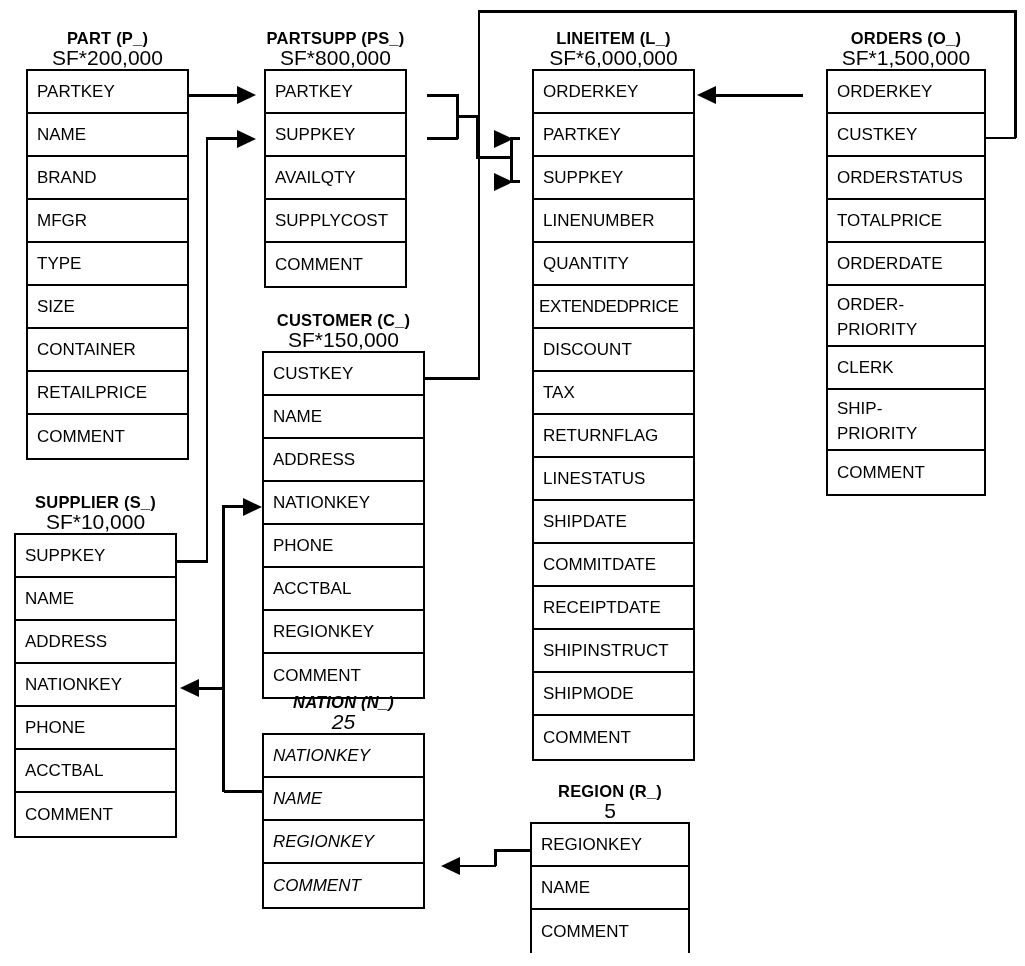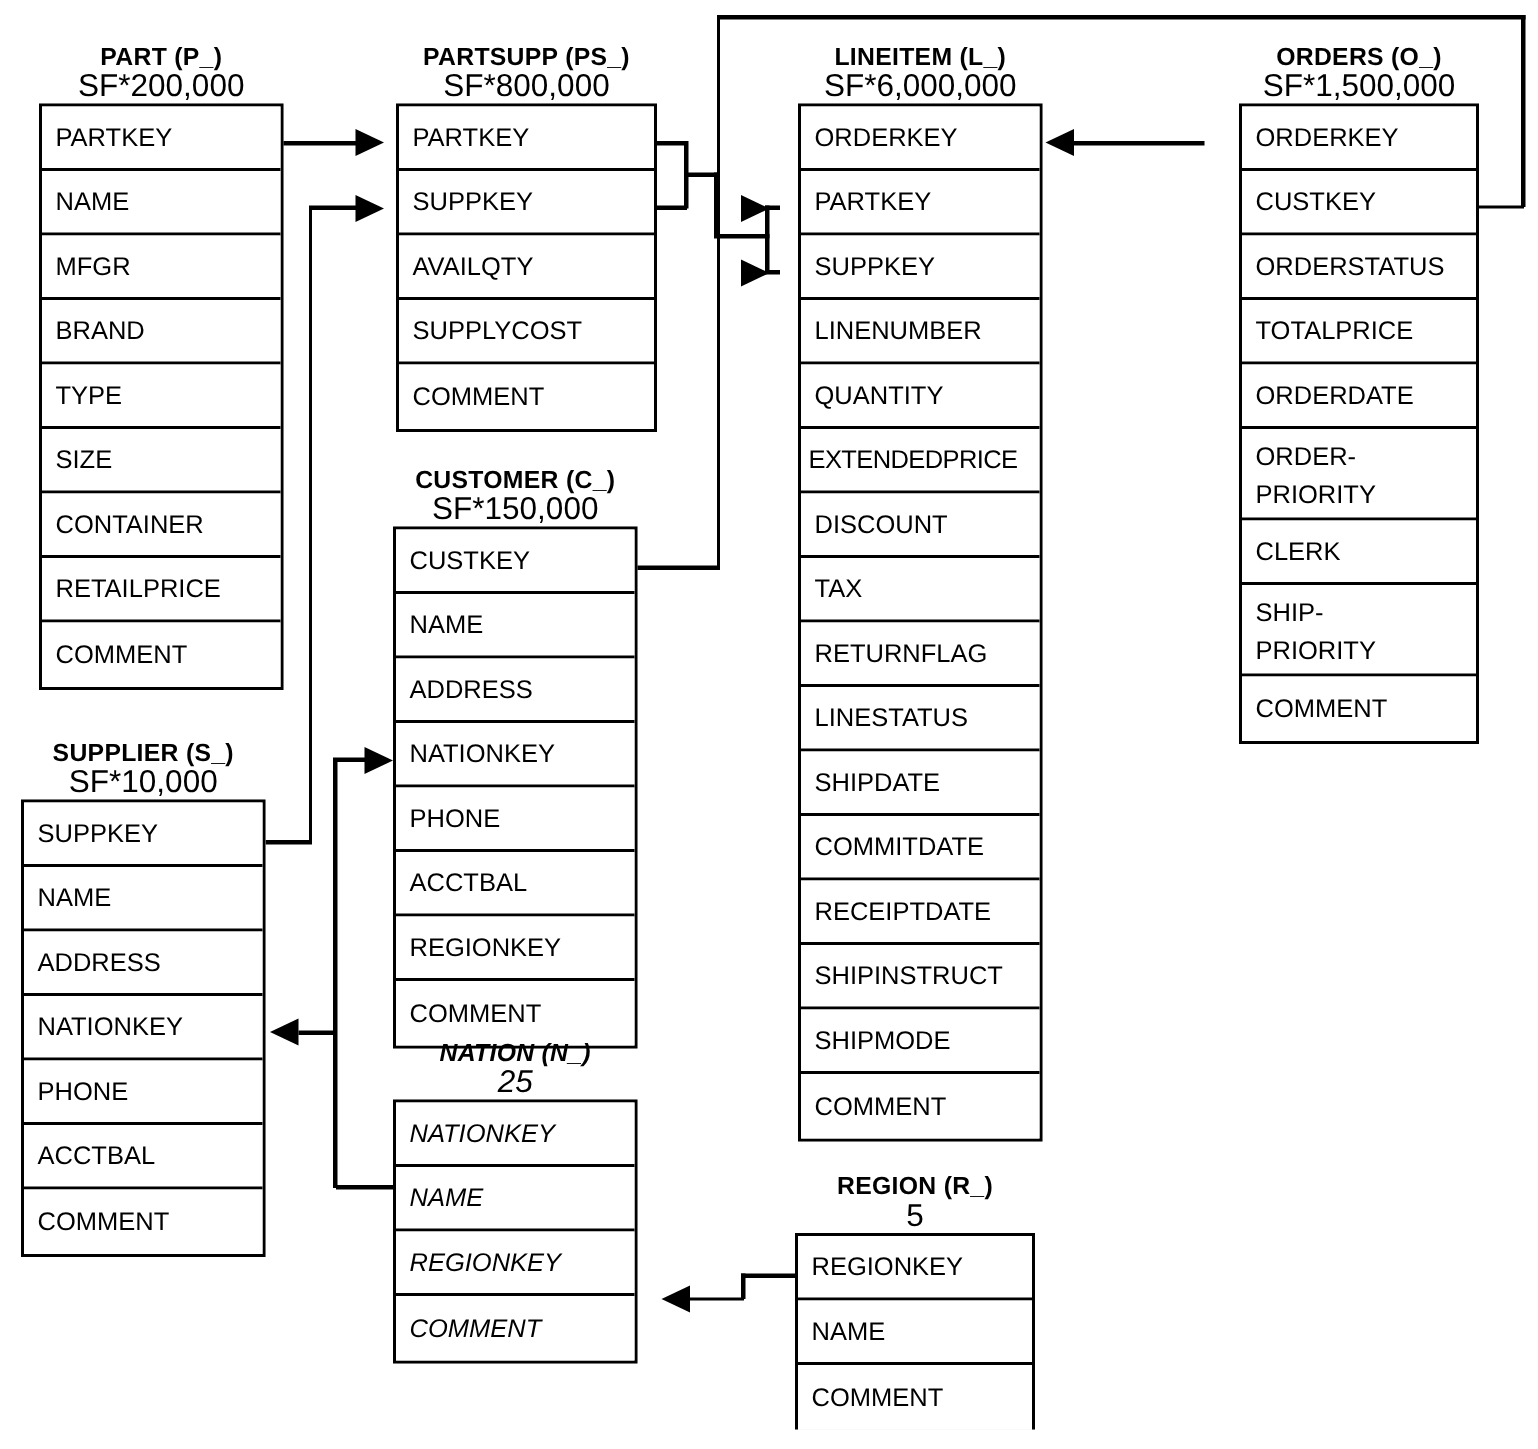--- a/index.html
+++ b/index.html
@@ -26,21 +26,21 @@
     white-space:nowrap;
   }
   .ent-card{
     font-size:21px;
     text-align:center;
     line-height:20px;
     white-space:nowrap;
   }
   .ent-table{
     border:2.5px solid #000;
-    background:#e5e5e5;
+    background:#701a75;
     box-sizing:border-box;
     margin-top:1px;
   }
   .field{
     border-bottom:2px solid #000;
     box-sizing:border-box;
     display:flex;
     align-items:center;
     padding-left:9px;
     font-size:17px;
@@ -116,31 +116,31 @@
     <div class="ln lh" style="left:459px;top:864.5px;width:37px;"></div>
     <div class="arrow arrow-l" style="left:441px;top:857px;"></div>
   </div>
 
   <div class="entity" style="left:14px;top:28px;width:163px;padding-left:12px;">
     <div class="ent-title">PART (P_)</div>
     <div class="ent-card">SF*200,000</div>
     <div class="ent-table">
       <div class="field">PARTKEY</div>
       <div class="field">NAME</div>
+      <div class="field">BRAND</div>
       <div class="field">MFGR</div>
-      <div class="field">BRAND</div>
       <div class="field">TYPE</div>
       <div class="field">SIZE</div>
       <div class="field">CONTAINER</div>
       <div class="field">RETAILPRICE</div>
       <div class="field">COMMENT</div>
     </div>
   </div>
 
-  <div class="entity" style="left:264px;top:28px;width:174px;">
+  <div class="entity" style="left:264px;top:28px;width:143px;">
     <div class="ent-title">PARTSUPP (PS_)</div>
     <div class="ent-card">SF*800,000</div>
     <div class="ent-table">
       <div class="field">PARTKEY</div>
       <div class="field">SUPPKEY</div>
       <div class="field">AVAILQTY</div>
       <div class="field">SUPPLYCOST</div>
       <div class="field">COMMENT</div>
     </div>
   </div>

